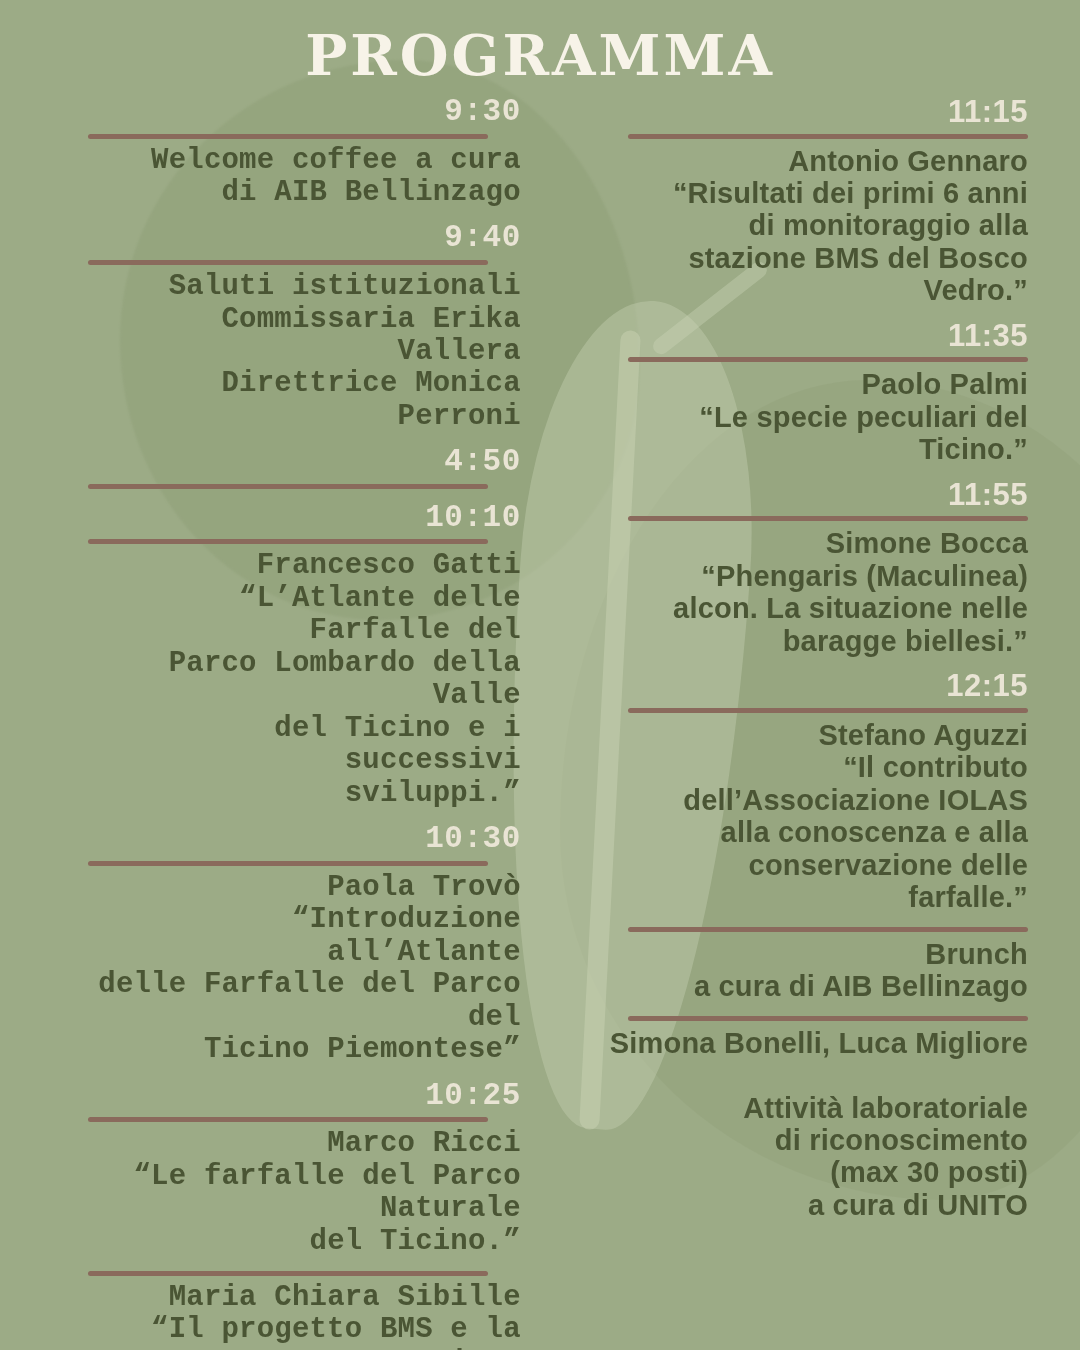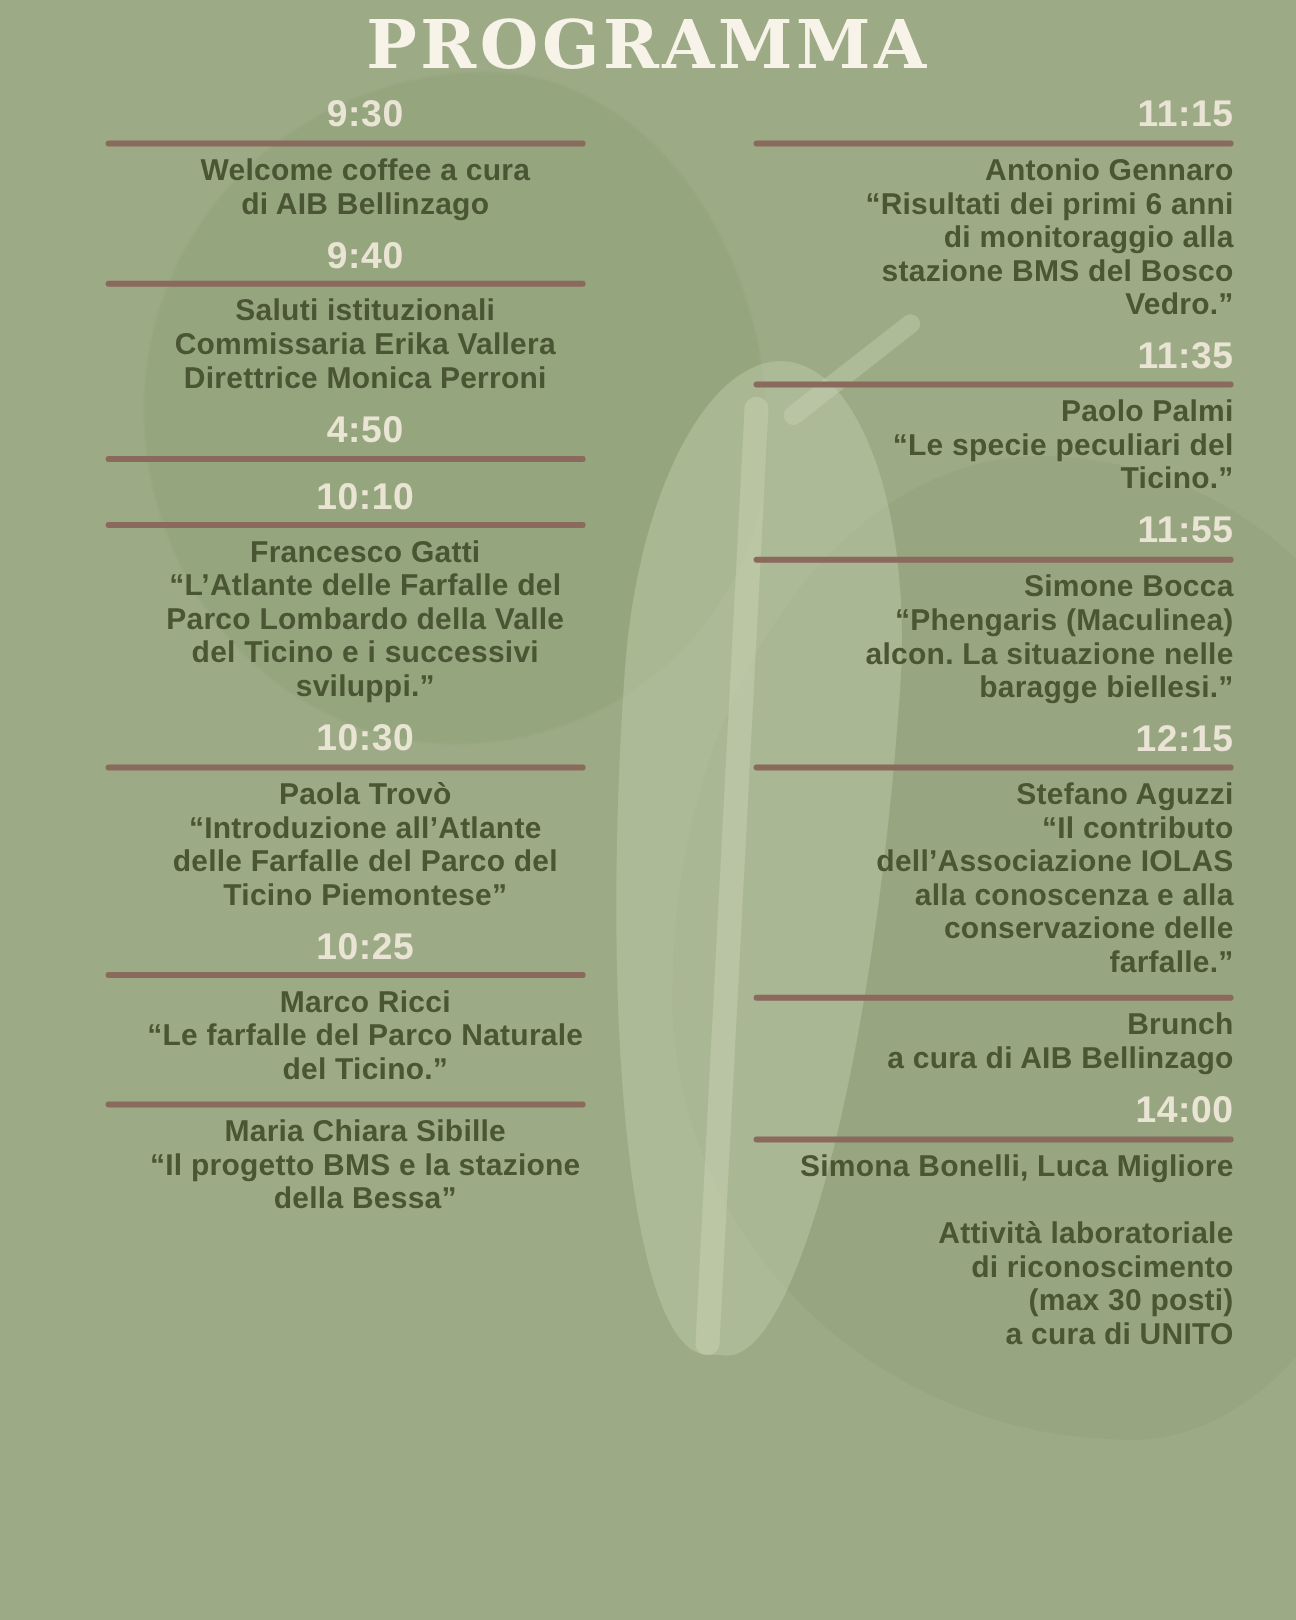--- a/index.html
+++ b/index.html
@@ -78,40 +78,40 @@
     box-sizing: border-box;
   }
 
   .title {
     text-align: center;
     color: #f7f3e8;
     font-family: "DejaVu Serif", serif;
     font-weight: bold;
     font-size: 56px;
     letter-spacing: 3px;
-    padding-top: 5px;
+    padding-top: 22px;
     margin: 0;
     text-transform: uppercase;
   }
 
   .columns {
     display: flex;
     gap: 40px;
     padding: 8px 34px 0 34px;
     box-sizing: border-box;
   }
   .col {
     width: 50%;
     box-sizing: border-box;
   }
   .col-left { padding-left: 54px; }
   .col-right { padding-right: 18px; }
 
   .entry { margin-bottom: 13px; }
-  .entry-left { text-align: center; }
+  .entry-left { text-align: right; font-family: Liberation Mono, monospace; }
   .entry-right { text-align: right; }
 
   .time {
     color: #e9e4d4;
     font-weight: bold;
     font-size: 31px;
     line-height: 1.05;
     letter-spacing: .5px;
     margin: 0 0 5px 0;
   }
@@ -120,21 +120,21 @@
     background: #8a6a5c;
     border-radius: 3px;
     width: 400px;
     margin: 0 0 6px 0;
   }
   .entry-right .rule { margin-left: auto; }
 
   .body {
     color: #4a5534;
     font-weight: bold;
-    font-size: 25px;
+    font-size: 29px;
     line-height: 1.12;
     letter-spacing: .2px;
     white-space: pre-line;
     margin: 0;
   }
 
   .col-left .entry:nth-child(1) .rule { width: 400px; }
 </style>
 </head>
 <body>
@@ -249,21 +249,20 @@
 farfalle.”</div>
       </div>
 
       <div class="entry entry-right">
         <div class="rule"></div>
         <div class="body">Brunch
 a cura di AIB Bellinzago</div>
       </div>
 
       <div class="entry entry-right">
-        <div class="time">14:00</div>
         <div class="rule"></div>
         <div class="body">Simona Bonelli, Luca Migliore
 
 Attività laboratoriale
 di riconoscimento
 (max 30 posti)
 a cura di UNITO</div>
       </div>
 
     </div>

